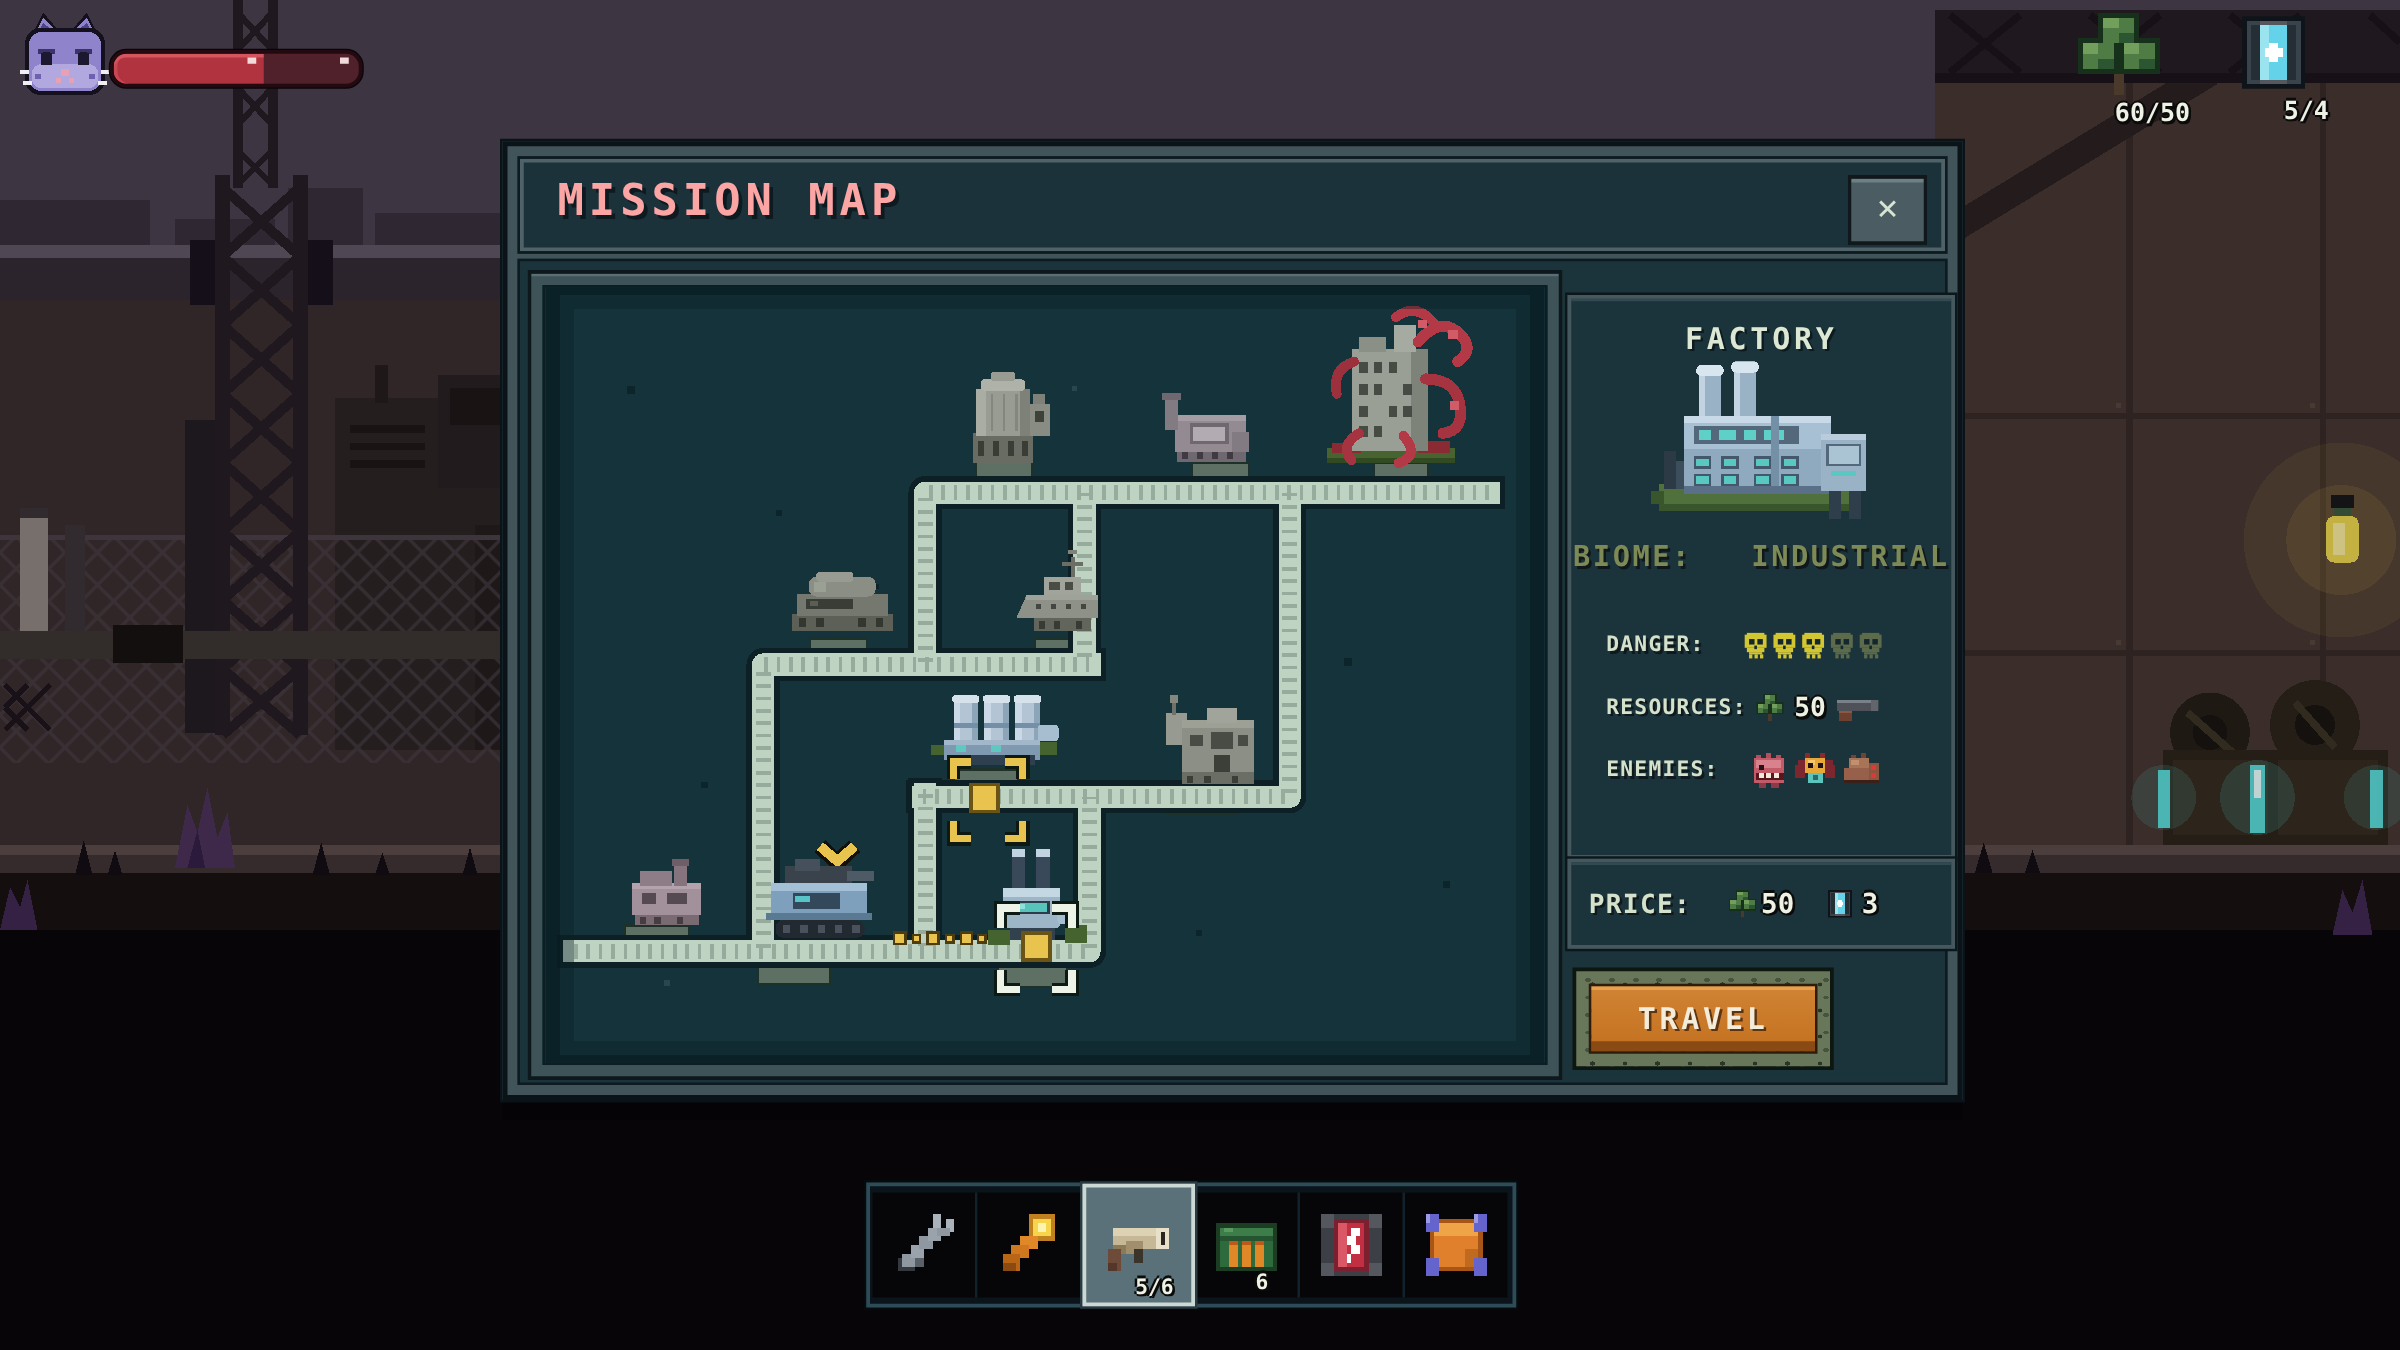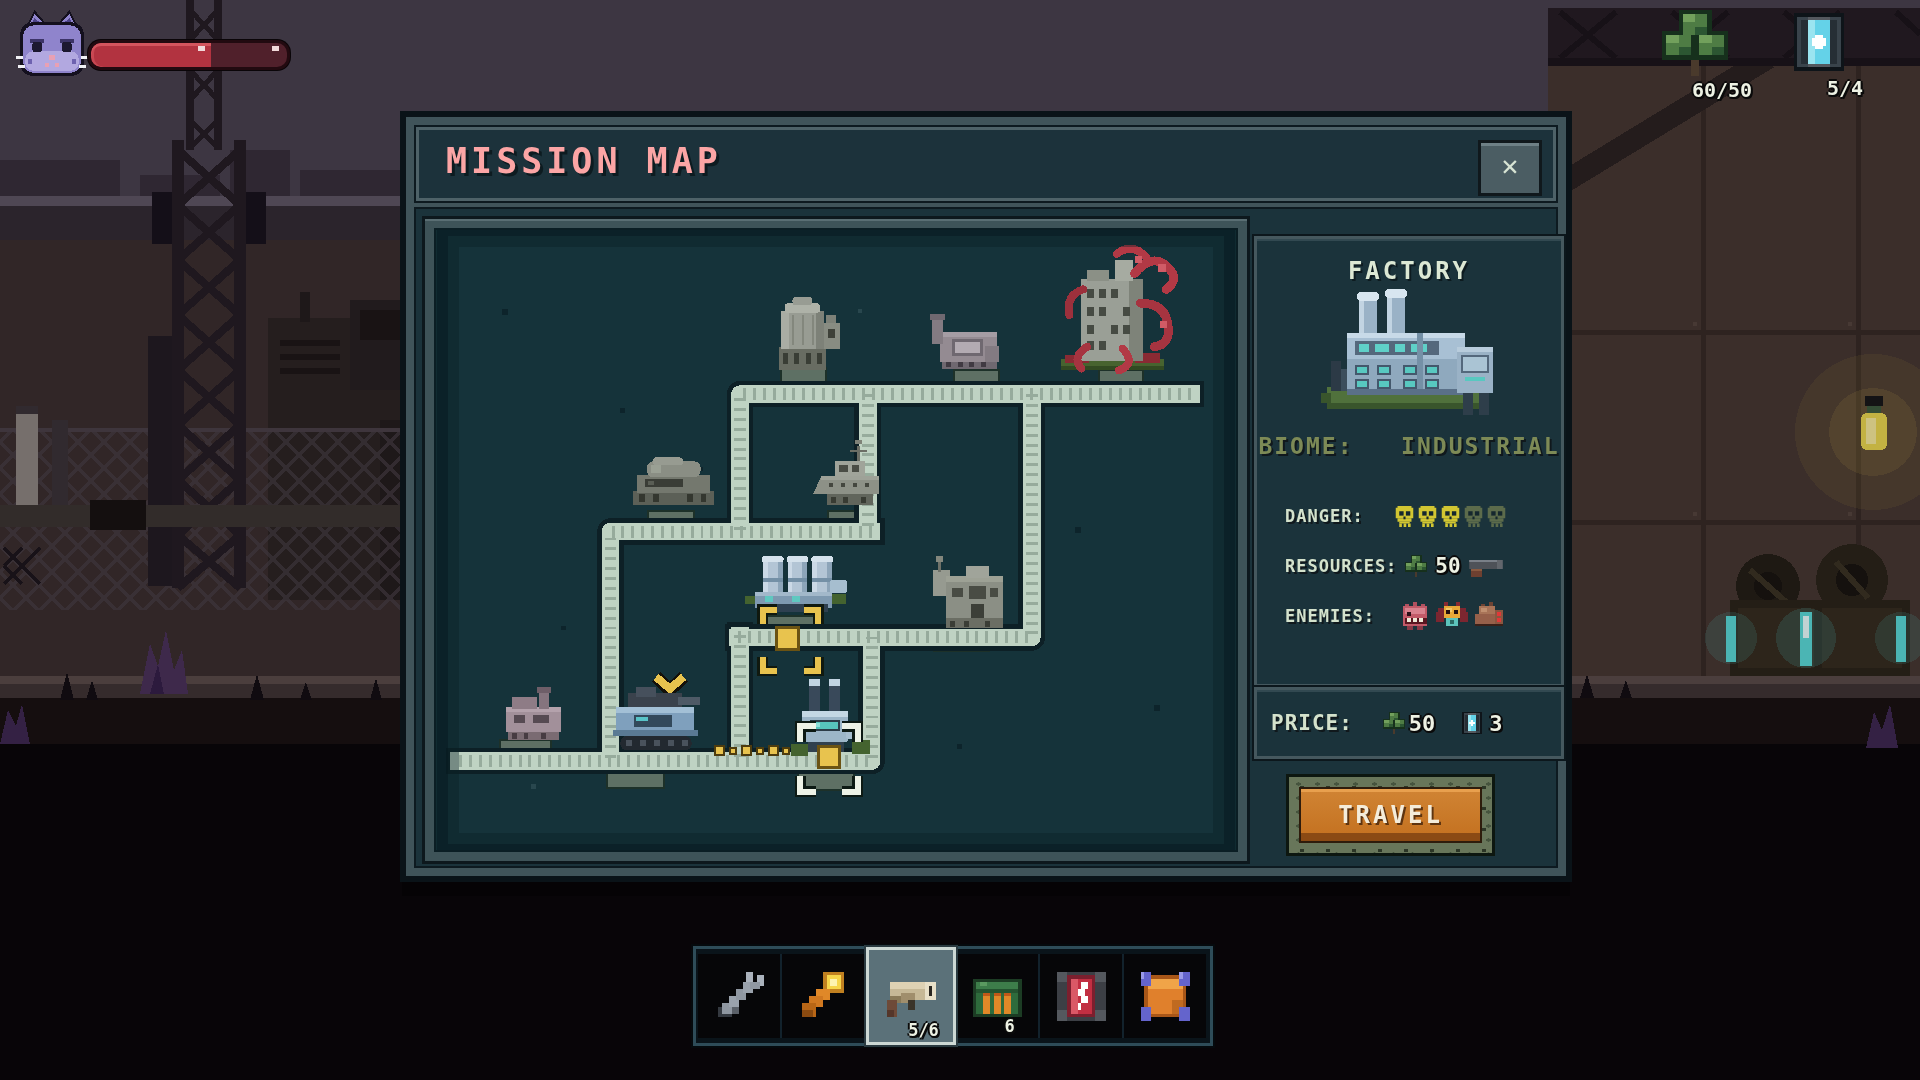--- a/index.html
+++ b/index.html
@@ -43,21 +43,21 @@
   .biome-line{position:absolute;top:194px;width:100%;text-align:center;font-size:23px;font-weight:bold;
               letter-spacing:2px;color:#7d8a56;text-shadow:2px 2px 0 #10181c;}
   .stat-row{position:absolute;left:28px;display:flex;align-items:center;gap:8px;height:30px;}
   .stat-label{font-size:17px;font-weight:bold;letter-spacing:1px;color:#d4e2cc;text-shadow:2px 2px 0 #10181c;}
   .skull{width:21px;height:21px;color:#5c6b4b;}
   .skull.lit{color:#d2c632;}
   .stat-val{font-size:21px;}
   
   .price-box{left:838px;top:478px;width:304px;height:66px;display:flex;align-items:center;}
   .price-box .stat-label{margin-left:14px;}
-  .travel-frame{position:absolute;left:873px;top:568px;width:203px;height:76px;background:#68765a;
+  .travel-frame{position:absolute;left:845px;top:568px;width:203px;height:76px;background:#68765a;
         background-image:radial-gradient(#46543e 2.2px,transparent 2.3px),radial-gradient(#2c3626 2px,transparent 2.1px);
         background-size:19px 14px,26px 21px;box-shadow:0 0 0 3px #0d1710;cursor:pointer;}
   .travel-btn{position:absolute;inset:10px;background:linear-gradient(#d08434,#c3701f);
         border:2px solid #2e1c0c;box-shadow:inset 0 -8px 0 #8a4a14,inset 0 3px 0 #e8a04e;
         color:#f4ecda;font-size:24px;font-weight:bold;letter-spacing:3px;text-align:center;
         line-height:52px;text-shadow:2px 2px 0 #5e3410;}
   
   .hotbar{left:693px;top:946px;width:510px;height:94px;background:#0a141a;border:3px solid #2e4c58;
           box-shadow:0 0 0 2px #050a0d;display:flex;align-items:center;padding:0 2px;}
   .slot{position:relative;width:82px;height:84px;background:#060608;border-right:2px solid #12222c;

